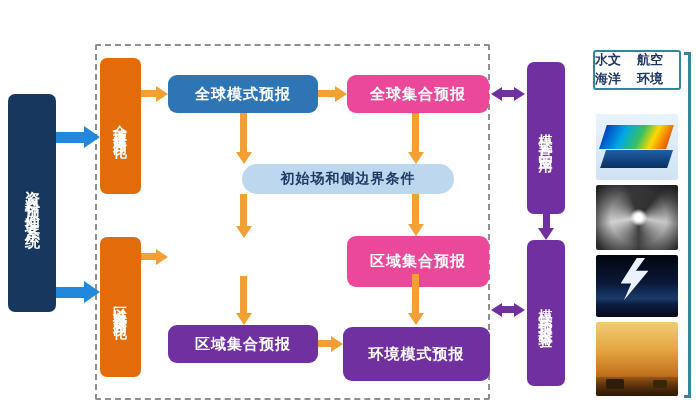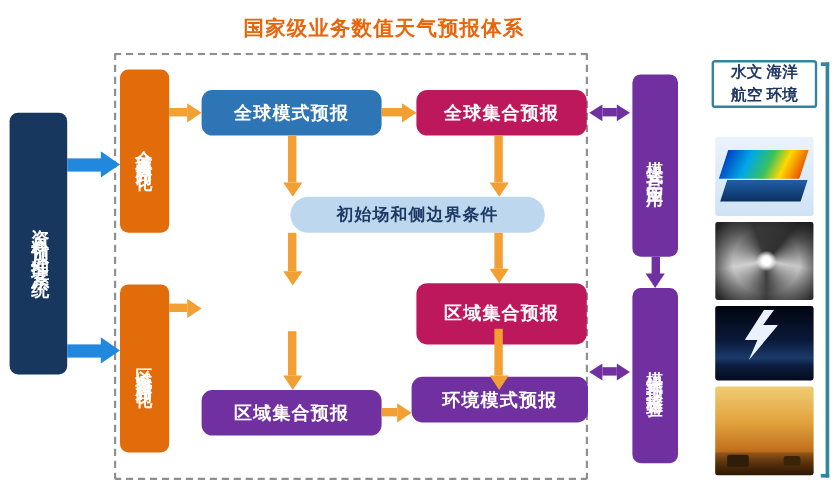--- a/index.html
+++ b/index.html
@@ -29,21 +29,21 @@
   .navy   { background:#17375E; font-size:15px; letter-spacing:7px; }
   .orangeV{ background:#E36C0A; font-size:14px; letter-spacing:4px; }
   .purpleV{ background:#7030A0; font-size:14px; letter-spacing:5px; }
 
   
   .hbox {
     position:absolute; display:flex; align-items:center; justify-content:center;
     color:#fff; font-weight:bold; border-radius:9px; font-size:15px; letter-spacing:1px;
   }
   .blueBox  { background:#2E75B6;font-family:Liberation Serif, serif; }
-  .greenBox { background:#be185d; }
+  .greenBox { background:#ec4899; }
   .purpleBox{ background:#7030A0; }
   .pill {
     position:absolute; display:flex; align-items:center; justify-content:center;
     background:#BDD7EE; color:#1F3864; font-weight:bold; font-size:14px;
     border-radius:15px; letter-spacing:1px;
   }
 
   
   .sh  { position:absolute; background:#F2A033; height:7px; }
   .sv  { position:absolute; background:#F2A033; width:7px; }
@@ -61,21 +61,21 @@
   .pD { border-top-color:#7030A0; }
   .bFill { background:#2288DD; }
   .bR { position:absolute; width:0; height:0;
         border-top:11px solid transparent; border-bottom:11px solid transparent;
         border-left:16px solid #2288DD; }
 
   
   .apps-box {
     position:absolute; left:593px; top:50px; width:88px; height:40px;
     border:2px solid #31859C; border-radius:3px;
-    display:flex; flex-direction:column; align-items:center; justify-content:center;
+    display:flex; flex-direction:row; align-items:center; justify-content:center;
     color:#1F3864; font-weight:bold; font-size:13px; line-height:1.45;
   }
   .bracket {
     position:absolute; left:684px; top:52px; width:7px; height:346px;
     border-top:3px solid #31859C; border-right:3px solid #31859C; border-bottom:3px solid #31859C;
   }
 
   .img { position:absolute; left:596px; width:82px; overflow:hidden; border-radius:2px; }
   .img1 { top:114px; height:66px; background:linear-gradient(180deg,#eaf3fb,#cfe3f5); }
   .viz-top { position:absolute; left:9%; top:16%; width:82%; height:36%;
@@ -98,40 +98,39 @@
   .dust-road { position:absolute; bottom:0; left:0; right:0; height:26%;
     background:linear-gradient(180deg, rgba(60,35,8,.25), rgba(40,22,5,.85)); }
   .dust-car  { position:absolute; bottom:9%;  left:12%;  width:22%; height:14%; background:#2e1d08; border-radius:2px; }
   .dust-car2 { position:absolute; bottom:11%; right:14%; width:16%; height:11%; background:#3a2509; border-radius:2px; }
 </style>
 </head>
 <body>
 
 <div class="canvas">
 
-  <div class="title">国家级业务数值天气预报体系</div>
 
   <div class="dashed-frame"></div>
 
   <div class="vbox navy" style="left:8px;top:94px;width:48px;height:218px">资料预处理系统</div>
 
   <div class="sh bFill" style="left:56px;top:132px;width:30px;height:11px"></div>
   <div class="bR" style="left:84px;top:126px"></div>
   <div class="sh bFill" style="left:56px;top:287px;width:30px;height:11px"></div>
   <div class="bR" style="left:84px;top:281px"></div>
 
   <div class="vbox orangeV" style="left:100px;top:58px;width:41px;height:136px">全球资料同化</div>
   <div class="vbox orangeV" style="left:100px;top:237px;width:41px;height:140px">区域资料同化</div>
 
   <div class="hbox blueBox" style="left:168px;top:75px;width:150px;height:38px">全球模式预报</div>
   <div class="hbox greenBox" style="left:347px;top:75px;width:142px;height:38px">全球集合预报</div>
   <div class="pill" style="left:242px;top:164px;width:212px;height:30px">初始场和侧边界条件</div>
   <div class="hbox greenBox" style="left:347px;top:236px;width:142px;height:51px">区域集合预报</div>
   <div class="hbox purpleBox" style="left:168px;top:325px;width:150px;height:38px">区域集合预报</div>
-  <div class="hbox purpleBox" style="left:343px;top:314px;width:147px;height:38px">环境模式预报</div>
+  <div class="hbox purpleBox" style="left:343px;top:327px;width:147px;height:54px">环境模式预报</div>
 
   <div class="sh" style="left:141px;top:90px;width:15px"></div>
   <div class="hr" style="left:156px;top:86px"></div>
 
   <div class="sh" style="left:318px;top:90px;width:17px"></div>
   <div class="hr" style="left:335px;top:86px"></div>
 
   <div class="sv" style="left:240px;top:113px;height:39px"></div>
   <div class="hd" style="left:236px;top:152px"></div>
 

